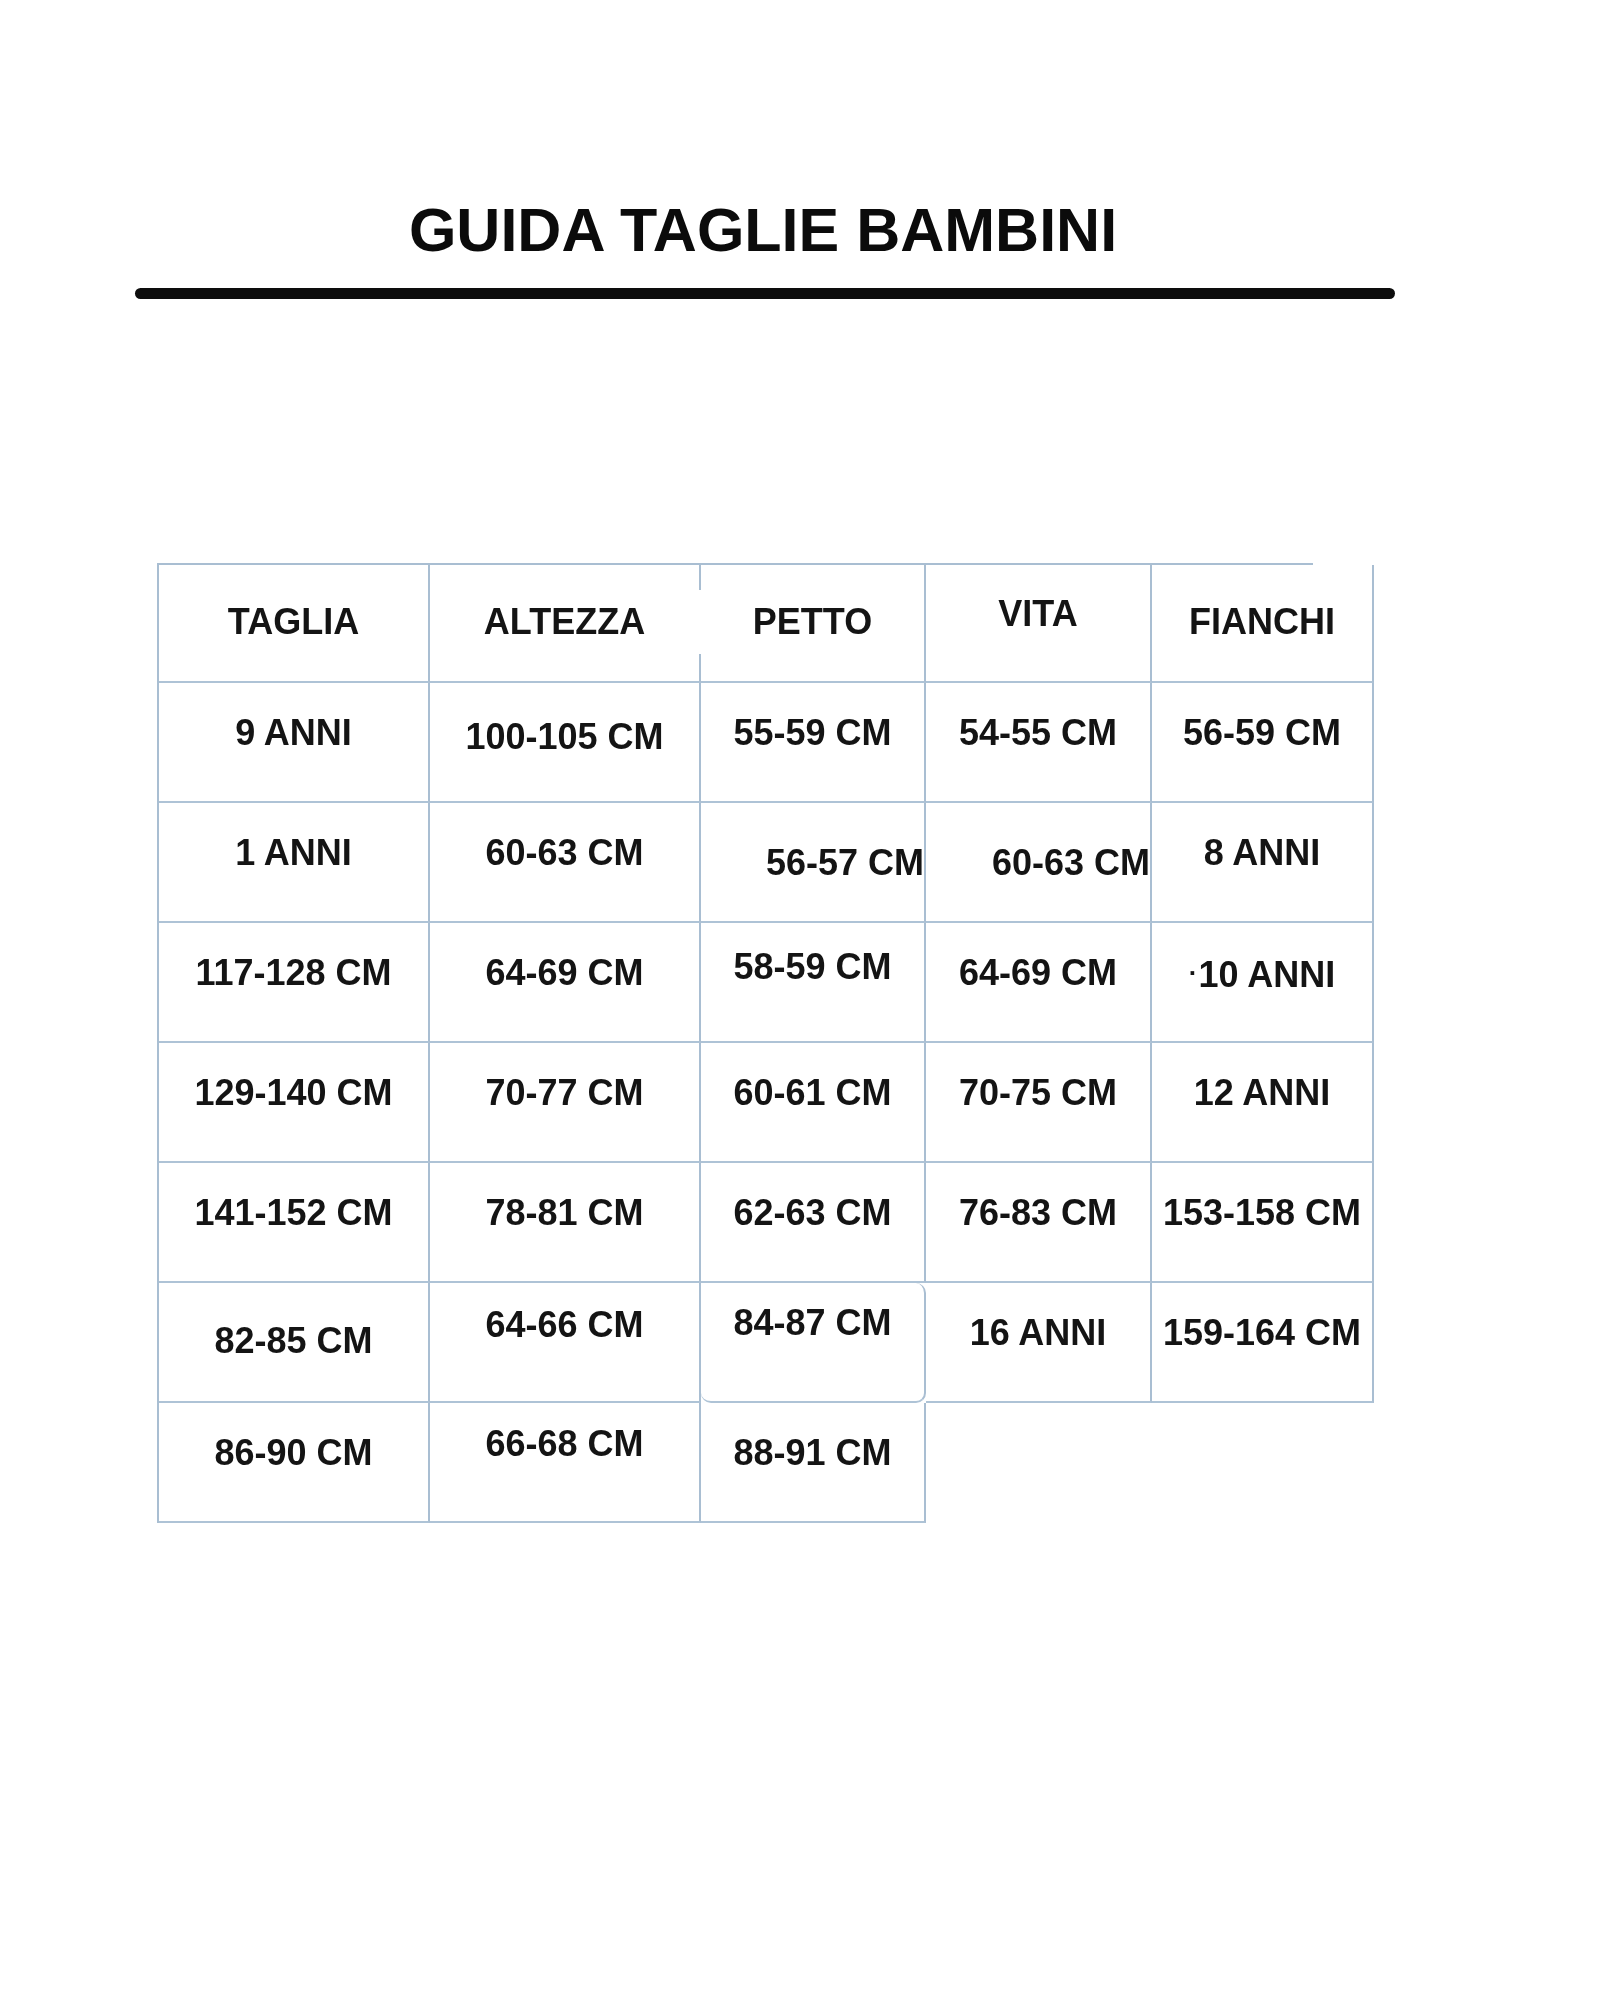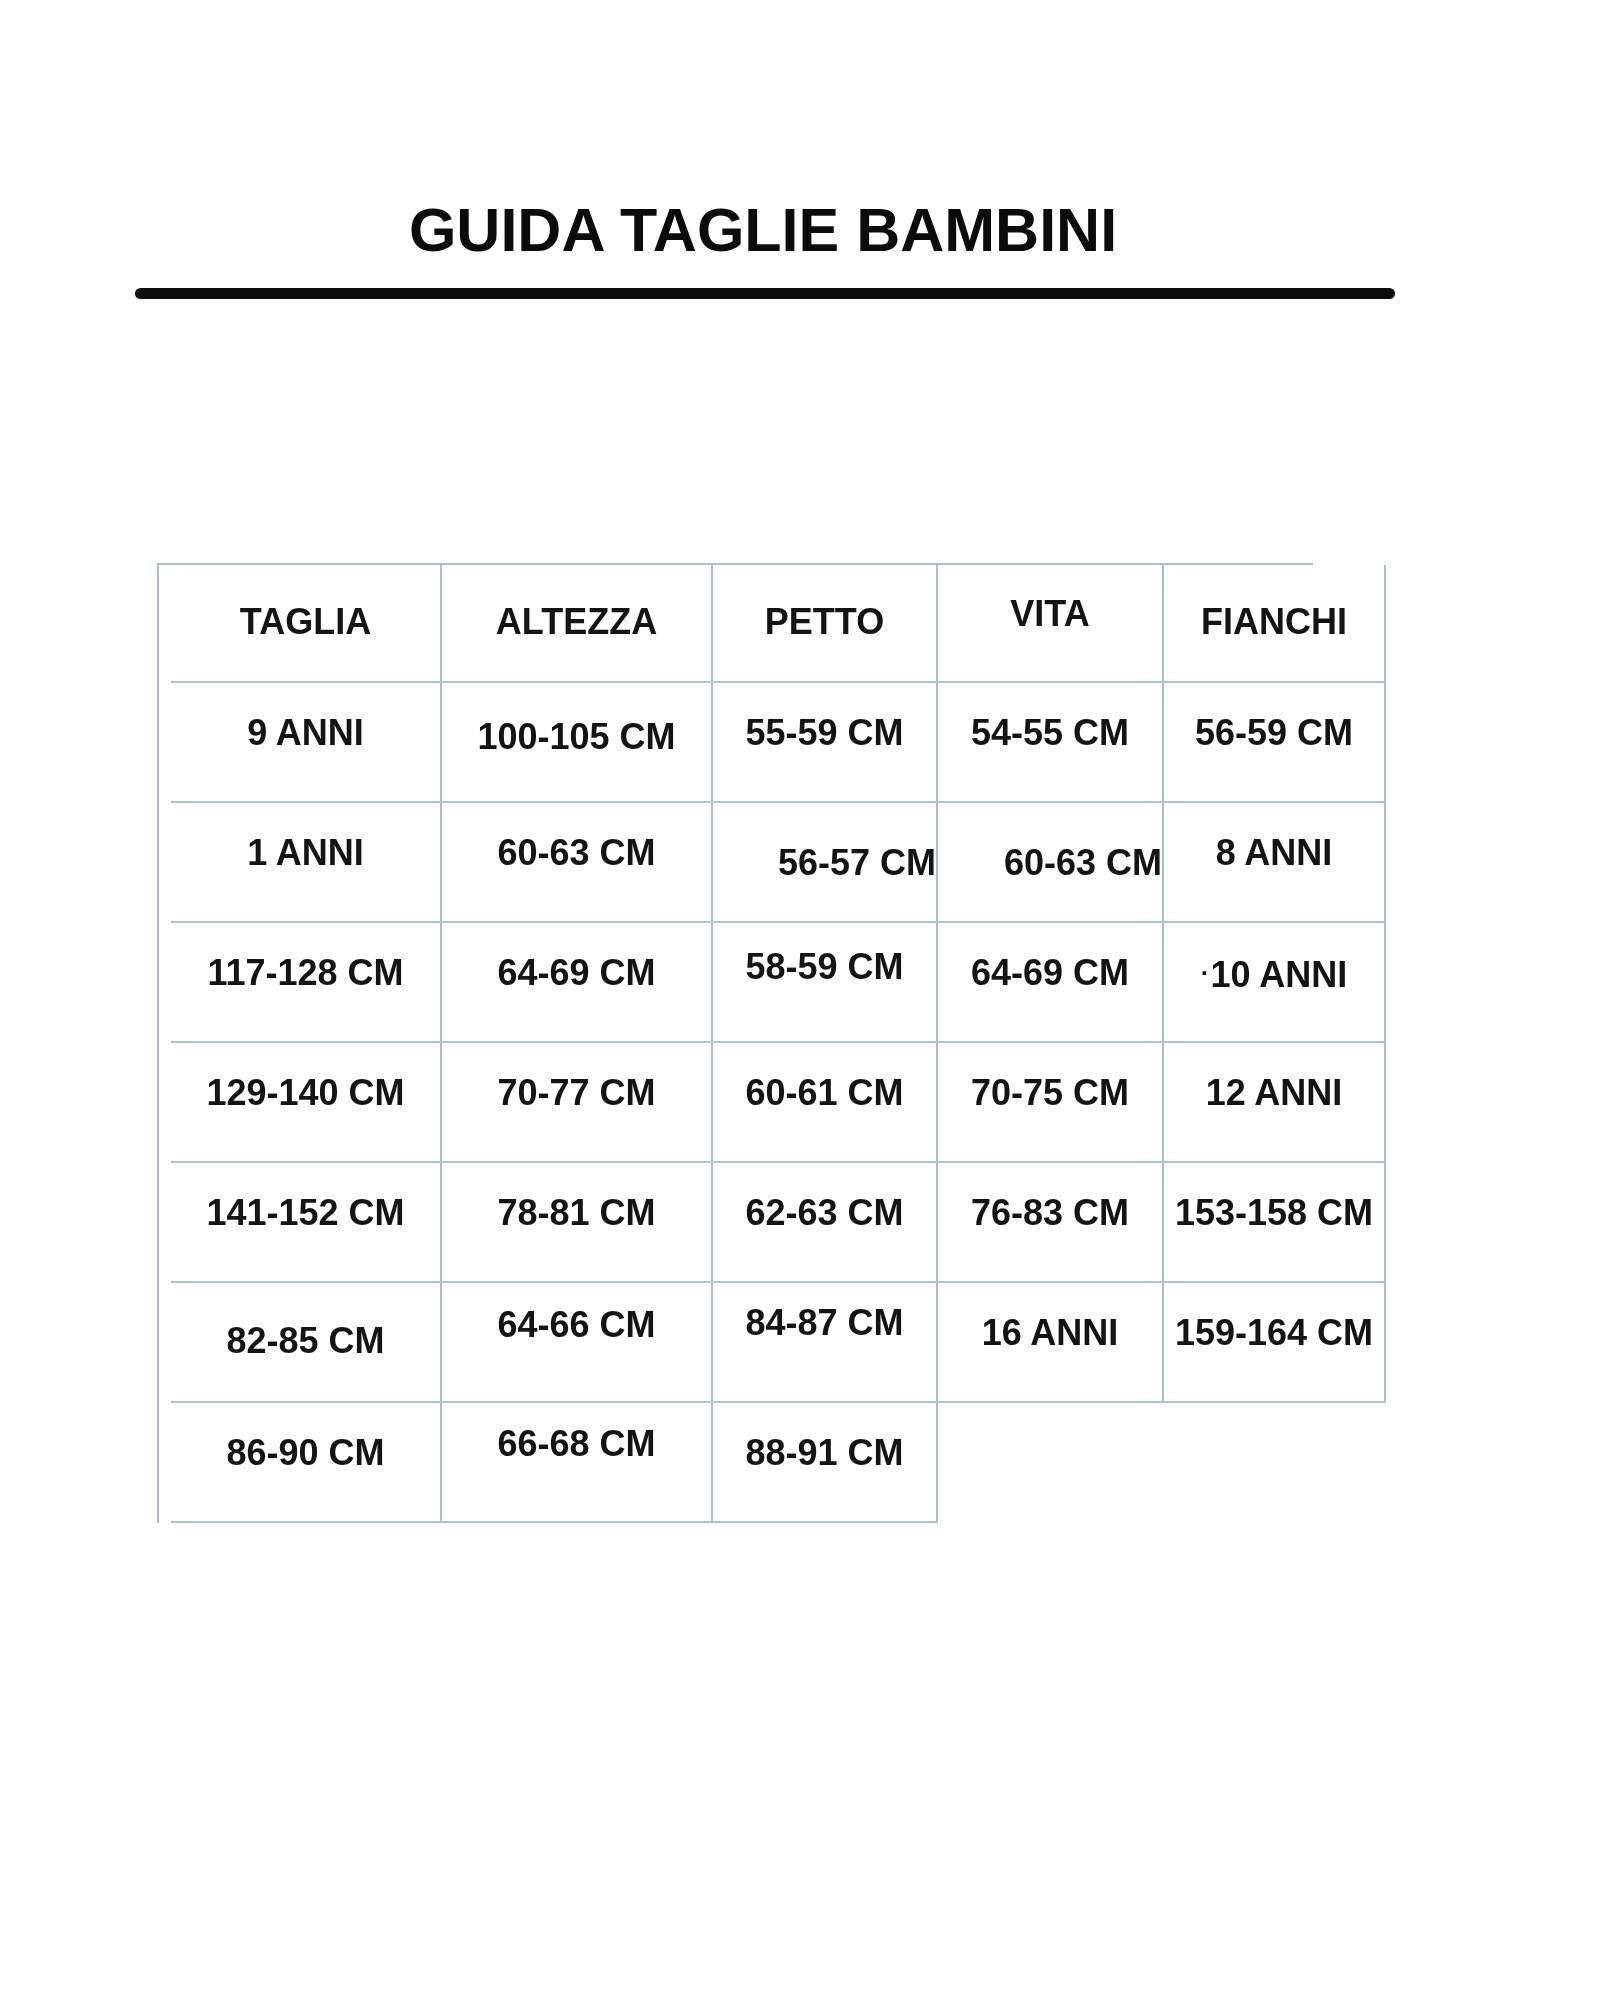--- a/index.html
+++ b/index.html
@@ -44,21 +44,20 @@
     left: 157px;
     top: 563px;
     width: 1156px;
     display: grid;
     grid-template-columns: 271px 271px 225px 226px 222px;
     grid-template-rows: 118px repeat(7, 120px);
     border-top: 2px solid #a9bed2;
     border-left: 2px solid #a9bed2;
     box-sizing: border-box;
     color: #141414;
-    padding-left: 12px;
   }
   .td {
     border-right: 2px solid #a9bed2;
     border-bottom: 2px solid #aec3d6;
     box-sizing: border-box;
     text-align: center;
     font-weight: bold;
     font-size: 36px;
     line-height: 40px;
     padding-top: 30px;
@@ -67,21 +66,21 @@
   }
   .th { padding-top: 37px; }
 
   
   .size-table .th:nth-child(4) { padding-top: 29px; }                      
   .row2-vita, .row2-fianchi { padding-top: 40px !important; text-align: right; }              
   .row3-vita { padding-top: 24px !important; }                             
   .row1-altezza { padding-top: 34px !important; }
   .row6-petto { padding-top: 38px !important; }
   .row6-vita { padding-top: 22px !important; }
-  .row6-fianchi { padding-top: 20px !important; }
+  .row6-fianchi { padding-top: 20px !important; border-radius: 10px; }
   .row7-vita { padding-top: 21px !important; }
 
   
   .dot {
     font-size: 26px;
     font-weight: bold;
     vertical-align: 5px;
     margin-right: 1px;
   }
 

